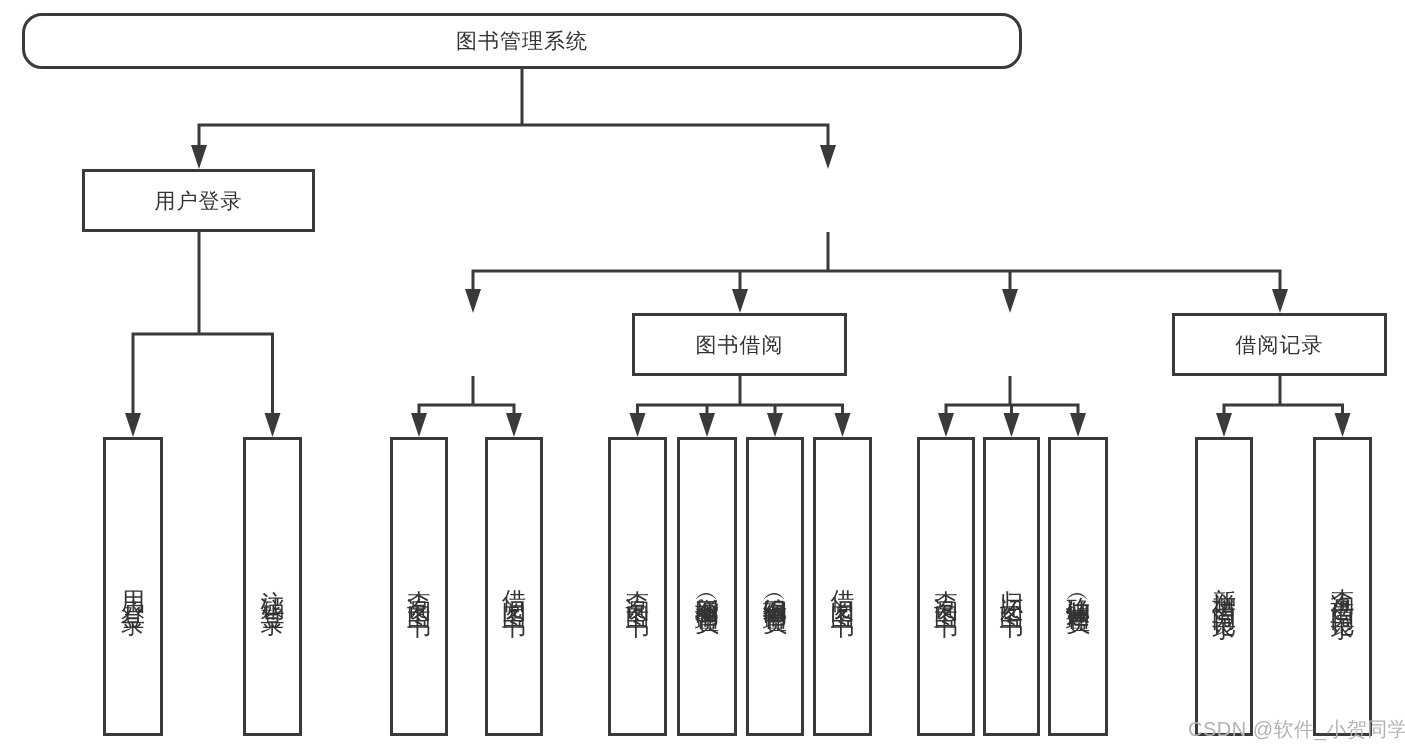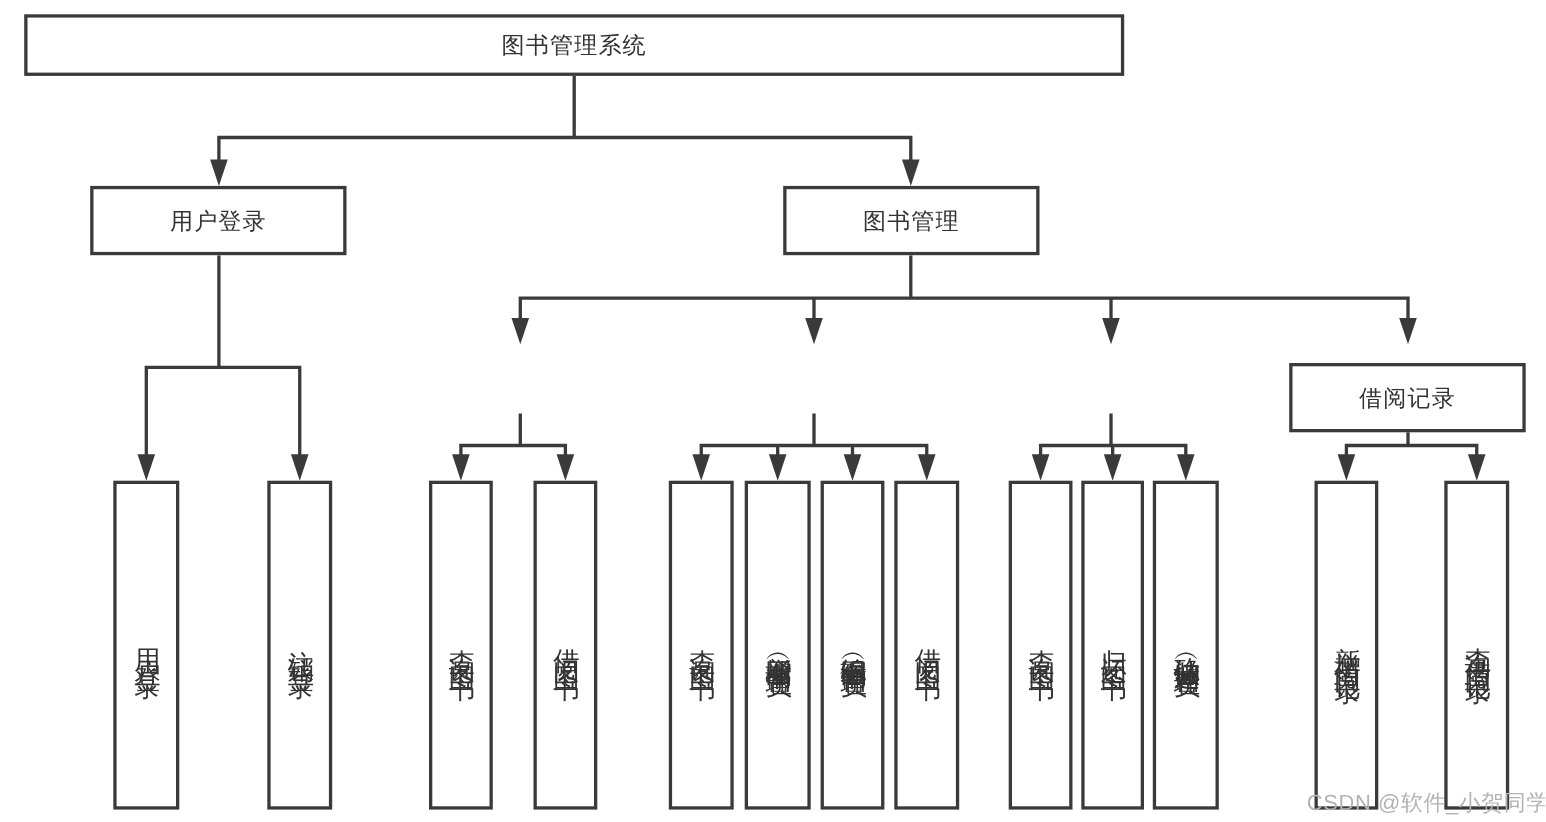--- a/index.html
+++ b/index.html
@@ -87,32 +87,32 @@
       <polygon points="767,413 783,413 775,437"></polygon>
       <polygon points="834.5,413 850.5,413 842.5,437"></polygon>
       <polygon points="938,413 954,413 946,437"></polygon>
       <polygon points="1003.5,413 1019.5,413 1011.5,437"></polygon>
       <polygon points="1070,413 1086,413 1078,437"></polygon>
       <polygon points="1216,413 1232,413 1224,437"></polygon>
       <polygon points="1334.5,413 1350.5,413 1342.5,437"></polygon>
     </g>
   </svg>
 
-  <div class="node" style="left:22px; top:13px; width:1000px; height:56px;">
+  <div class="node" style="left:22px; top:13px; width:1000px; height:56px;border-radius:20px;">
     <span class="lbl">图书管理系统</span>
   </div>
 
   <div class="node" style="left:82px; top:169px; width:233px; height:63px;">
     <span class="lbl">用户登录</span>
   </div>
-  <div class="node" style="left:712px; top:169px; width:233px; height:63px;">
-    <span class="lbl">图书管理</span>
+
+  <div class="node" style="left:632px; top:313px; width:215px; height:63px;">
+    <span class="lbl">图书借阅</span>
   </div>
-
-  <div class="node" style="left:1172px; top:330px; width:215px; height:63px;">
+  <div class="node" style="left:1172px; top:313px; width:215px; height:63px;">
     <span class="lbl">借阅记录</span>
   </div>
 
   <div class="leaf" style="left:103px; top:437px; width:60px; height:299px;">
     <span class="lbl">用户登录</span>
   </div>
   <div class="leaf" style="left:243px; top:437px; width:59px; height:299px;">
     <span class="lbl">注销登录</span>
   </div>
 

